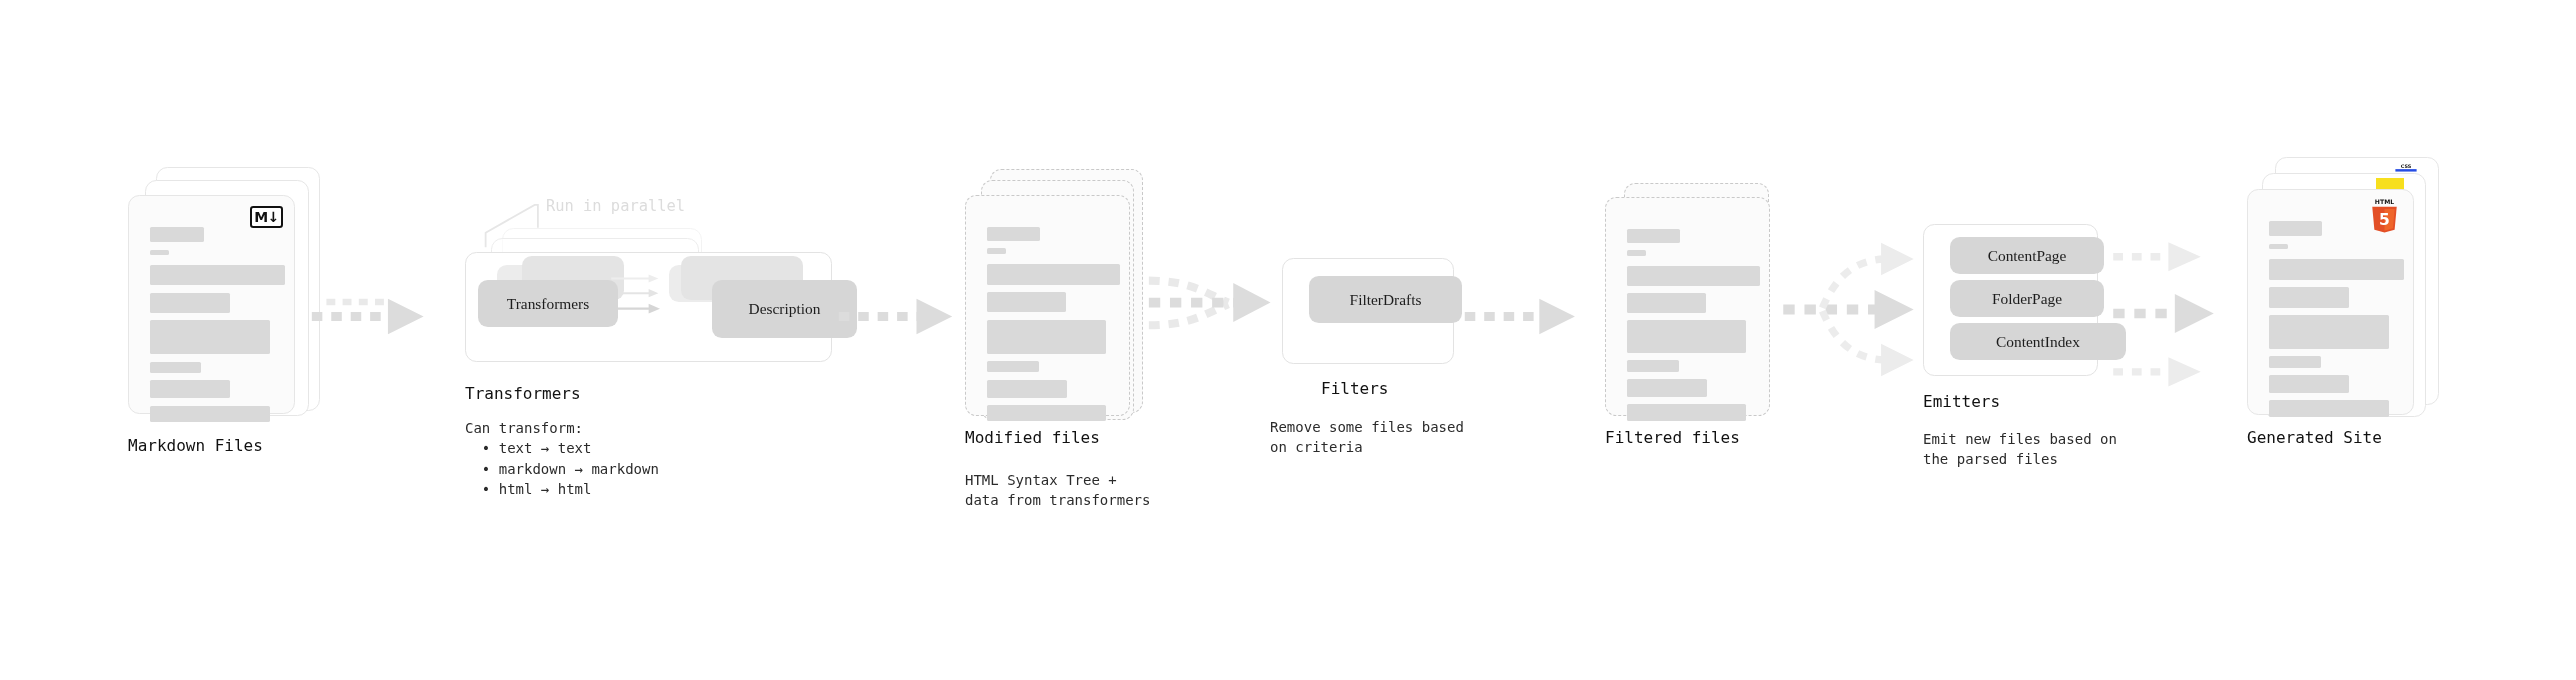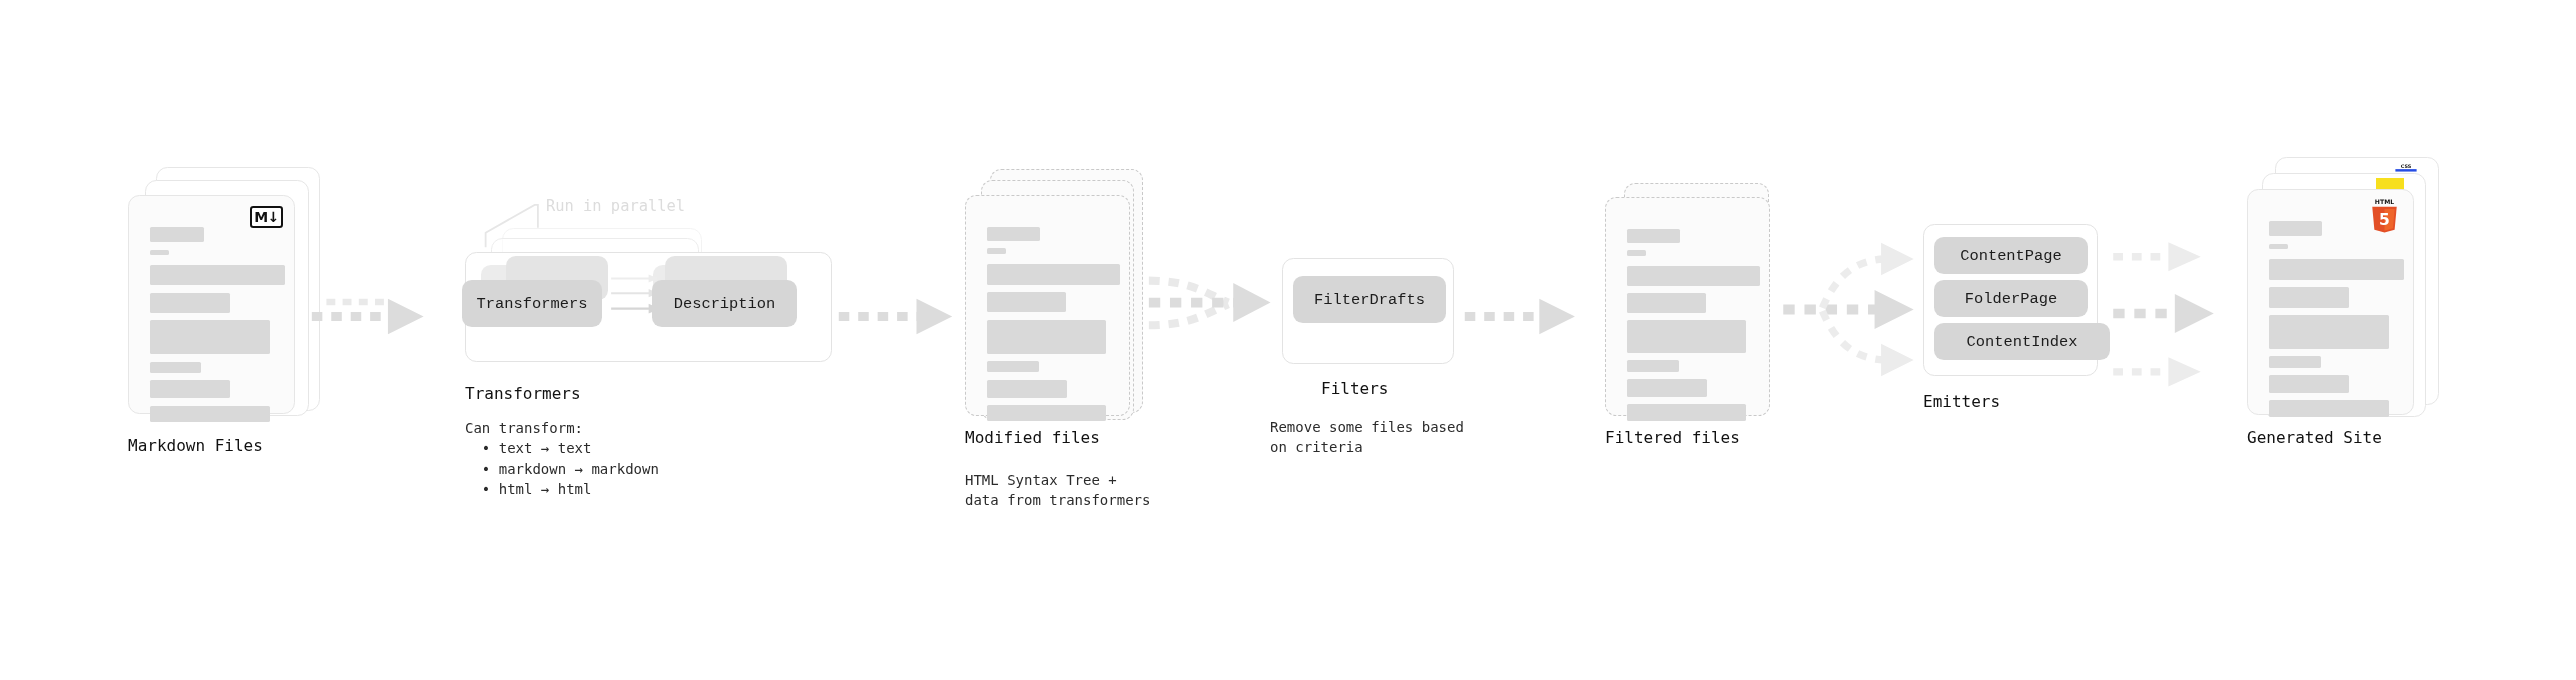--- a/index.html
+++ b/index.html
@@ -41,21 +41,22 @@
     position:absolute;border:1.3px solid #e3e3e3;border-radius:11.4px;
     background:#ffffff;box-sizing:border-box;
   }
   .gbox.l1{opacity:.40;}
   .gbox.l2{opacity:.65;}
 
   .pill{
     position:absolute;border-radius:9.8px;background:#d6d6d6;
     display:flex;align-items:center;justify-content:center;
     font-size:15.4px;color:#1c1c1c;white-space:nowrap;
-    font-family:Liberation Mono, monospace;
+    font-family:Liberation Serif, serif;
+    margin-left:16px;
   }
   .pill.ghost1{background:#ececec;}
   .pill.ghost2{background:#e4e4e4;}
 
   
   .title{
     position:absolute;font-size:16px;color:#111;white-space:nowrap;
     font-family:"DejaVu Sans Mono","Liberation Mono",monospace;
     letter-spacing:0px;
   }
@@ -119,21 +120,21 @@
     <svg style="left:611px;top:272px;width:98px;height:57px;" viewBox="0 0 120 70">
       <line x1="0" y1="8" x2="48" y2="8" stroke="#ededed" stroke-width="2.2"></line>
       <polygon points="46,3 58,8 46,13" fill="#ededed"></polygon>
       <line x1="0" y1="26" x2="48" y2="26" stroke="#e4e4e4" stroke-width="2.4"></line>
       <polygon points="46,21 58,26 46,31" fill="#e4e4e4"></polygon>
       <line x1="0" y1="45" x2="48" y2="45" stroke="#d6d6d6" stroke-width="2.6"></line>
       <polygon points="46,39 60,45 46,51" fill="#d6d6d6"></polygon>
     </svg>
 
     <div class="pill" style="left:462px;top:280px;width:140px;height:47px;">Transformers</div>
-    <div class="pill" style="left:652px;top:280px;width:145px;height:47px;">Description</div>
+    <div class="pill" style="left:696px;top:280px;width:145px;height:58px;">Description</div>
   </div>
   <div class="title" style="left:465px;top:384px;">Transformers</div>
   <div class="sub" style="left:465px;top:418px;">Can transform:
   • text → text
   • markdown → markdown
   • html → html</div>
 
   <svg style="left:837px;top:276px;width:138px;height:81px;" viewBox="0 0 170 100">
     <line x1="2" y1="50" x2="102" y2="50" stroke="#dcdcdc" stroke-width="11" stroke-dasharray="13 11"></line>
     <polygon points="98,28 142,50 98,72" fill="#dcdcdc"></polygon>
@@ -205,20 +206,22 @@
     <polygon points="124,142 164,162 124,182" fill="#ececec"></polygon>
   </svg>
 
   <div>
     <div class="gbox" style="left:1923px;top:224px;width:175px;height:152px;"></div>
     <div class="pill" style="left:1934px;top:237px;width:154px;height:37px;">ContentPage</div>
     <div class="pill" style="left:1934px;top:280px;width:154px;height:37px;">FolderPage</div>
     <div class="pill" style="left:1934px;top:323px;width:176px;height:37px;">ContentIndex</div>
   </div>
   <div class="title" style="left:1923px;top:392px;">Emitters</div>
+  <div class="sub" style="left:1923px;top:429px;">Emit new files based on
+the parsed files</div>
 
   <svg style="left:2110px;top:232px;width:154px;height:163px;" viewBox="0 0 190 200">
     <line x1="4" y1="30" x2="76" y2="30" stroke="#ececec" stroke-width="9" stroke-dasharray="12 11"></line>
     <polygon points="72,12 112,30 72,48" fill="#ececec"></polygon>
     <line x1="4" y1="100" x2="82" y2="100" stroke="#dcdcdc" stroke-width="12" stroke-dasharray="14 12"></line>
     <polygon points="80,76 128,100 80,124" fill="#dcdcdc"></polygon>
     <line x1="4" y1="172" x2="76" y2="172" stroke="#ececec" stroke-width="9" stroke-dasharray="12 11"></line>
     <polygon points="72,154 112,172 72,190" fill="#ececec"></polygon>
   </svg>
 

